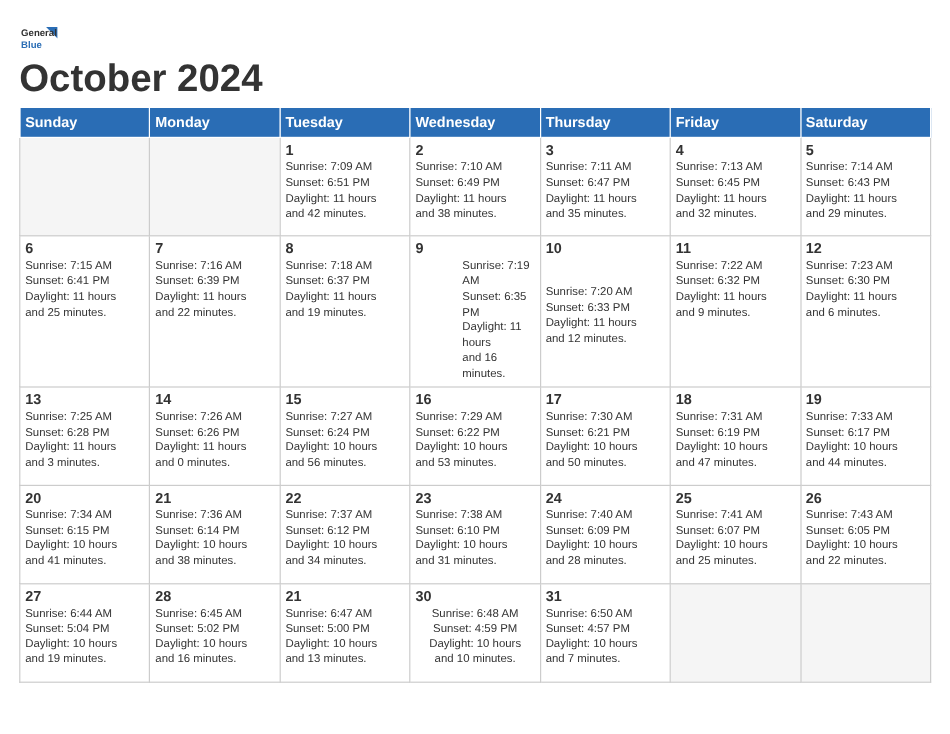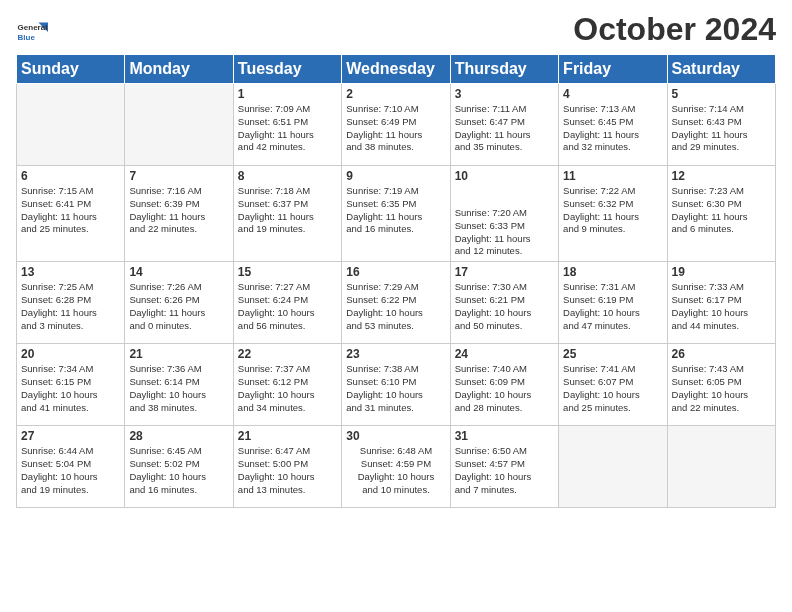--- a/index.html
+++ b/index.html
@@ -12,20 +12,21 @@
     }
     .container {
       width: 792px;
       padding: 12px 16px 8px 16px;
     }
     .header-row {
       display: flex;
       align-items: flex-start;
       justify-content: space-between;
       margin-bottom: 6px;
+      flex-direction: column;
     }
     .logo {
       display: flex;
       align-items: center;
       margin-top: 4px;
     }
     .logo-icon {
       width: 32px;
       height: 32px;
       margin-right: 4px;
@@ -44,21 +45,21 @@
       color: #555;
     }
     .calendar {
       width: 100%;
       border-collapse: collapse;
       table-layout: fixed;
     }
     .calendar th {
       background-color: #2a6db5;
       color: #fff;
-      font-size: 16px;
+      font-size: 12px;
       font-weight: bold;
       padding: 5px 4px;
       text-align: left;
       border: 1px solid #fff;
     }
     .calendar td {
       border: 1px solid #ccc;
       vertical-align: top;
       padding: 3px 4px;
       height: 82px;
@@ -168,21 +169,21 @@
           </td>
           <td>
             <span class="day-number">8</span>
             <div class="cell-text" style="white-space: pre-line;">Sunrise: 7:18 AM
 Sunset: 6:37 PM
 Daylight: 11 hours
 and 19 minutes.</div>
           </td>
           <td>
             <span class="day-number">9</span>
-            <div class="cell-text" style="white-space: pre-line;">Sunrise: 7:19 AM
+            <div class="cell-text" style="white-space: pre-line; margin-left: 39px;">Sunrise: 7:19 AM
 Sunset: 6:35 PM
 Daylight: 11 hours
 and 16 minutes.</div>
           </td>
           <td>
             <span class="day-number">10</span>
             <div class="cell-text" style="white-space: pre-line; margin-top: 24px;">Sunrise: 7:20 AM
 Sunset: 6:33 PM
 Daylight: 11 hours
 and 12 minutes.</div>

